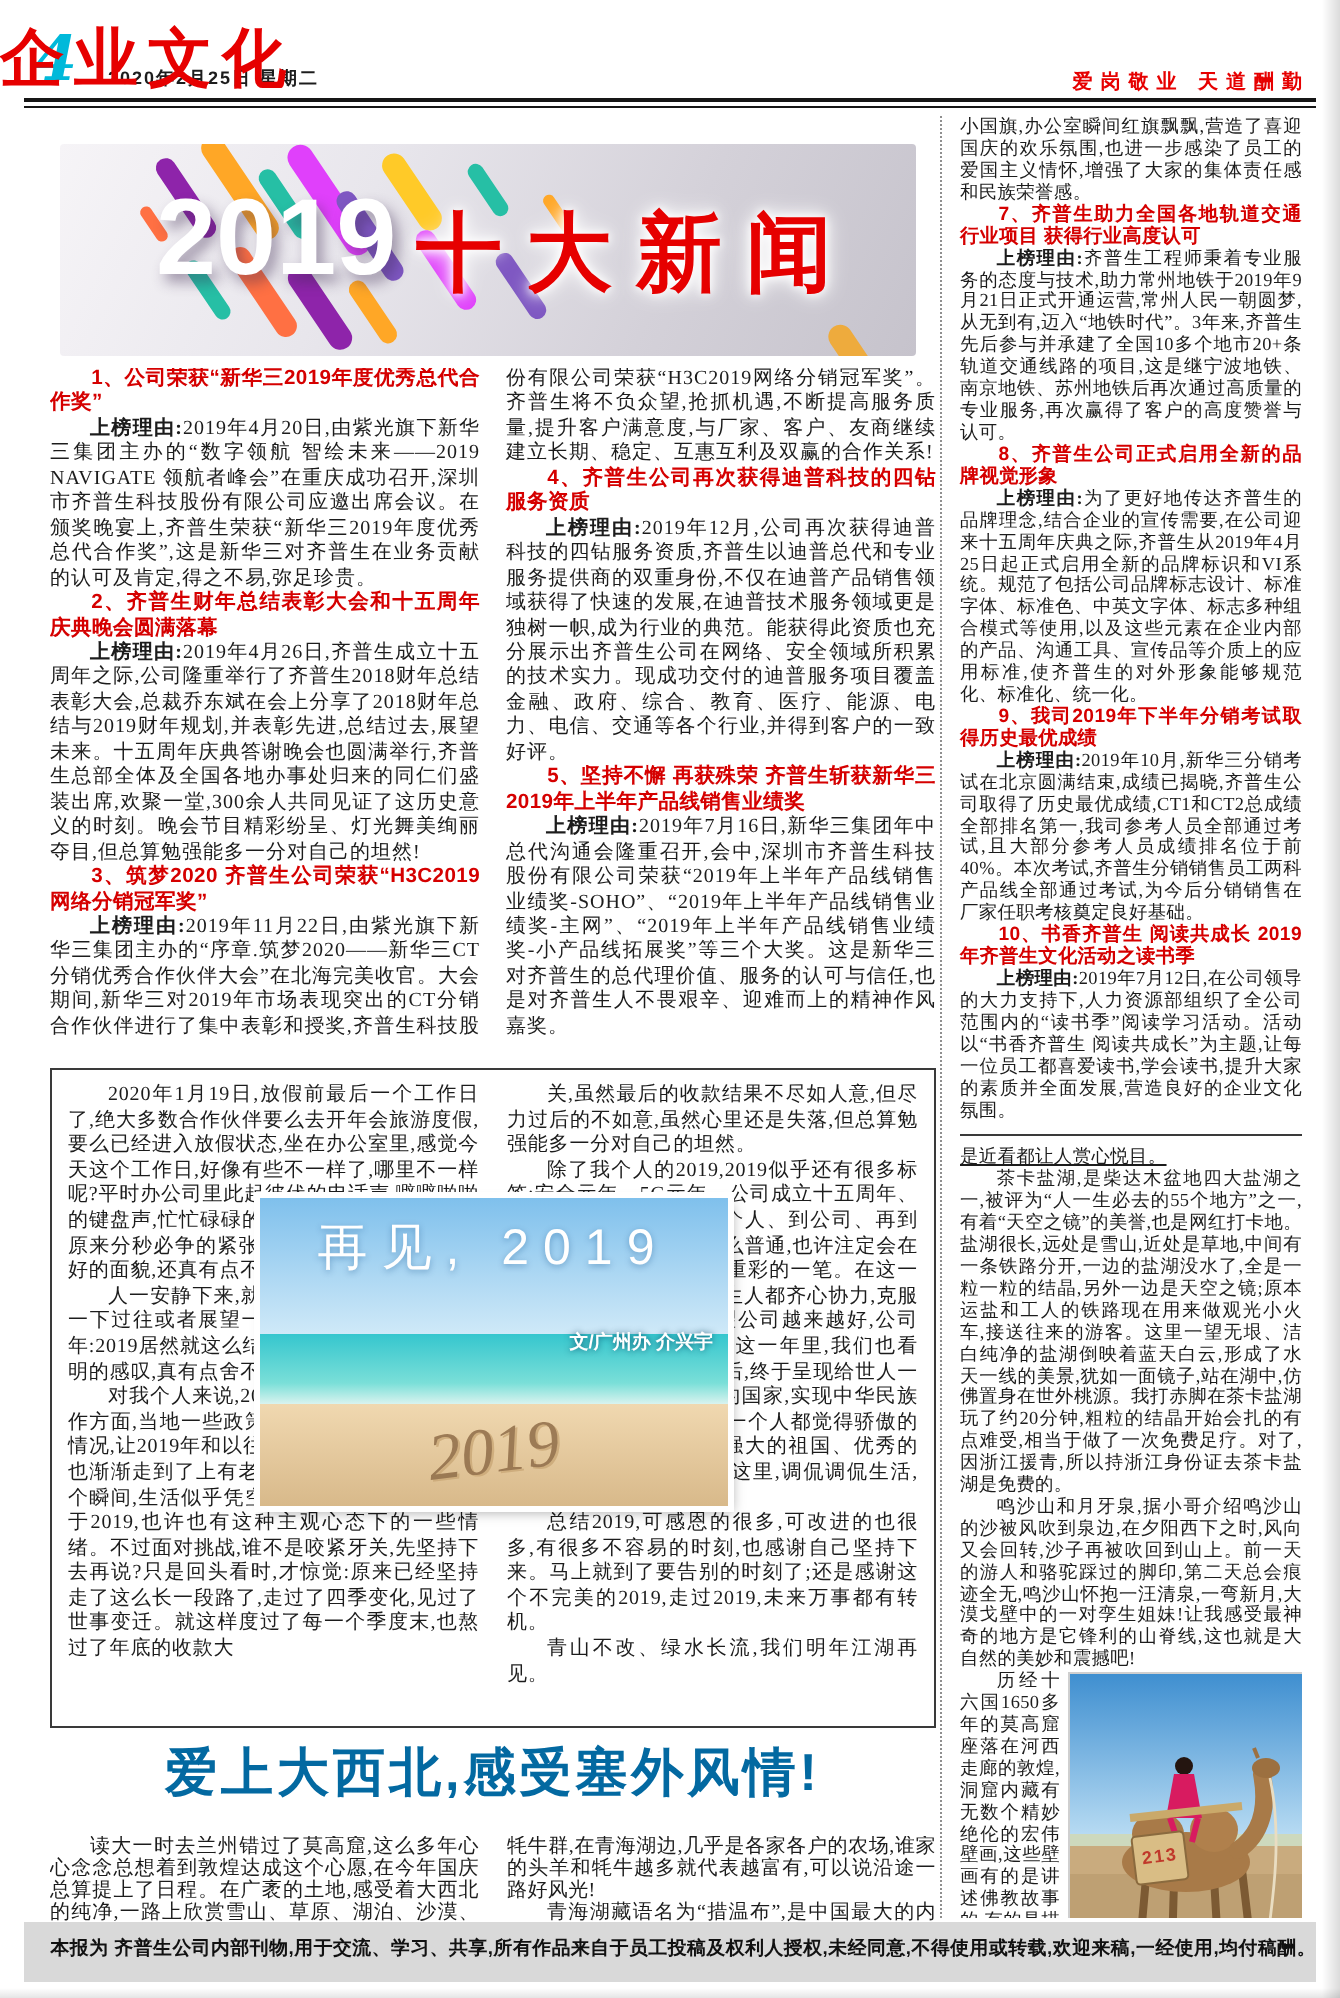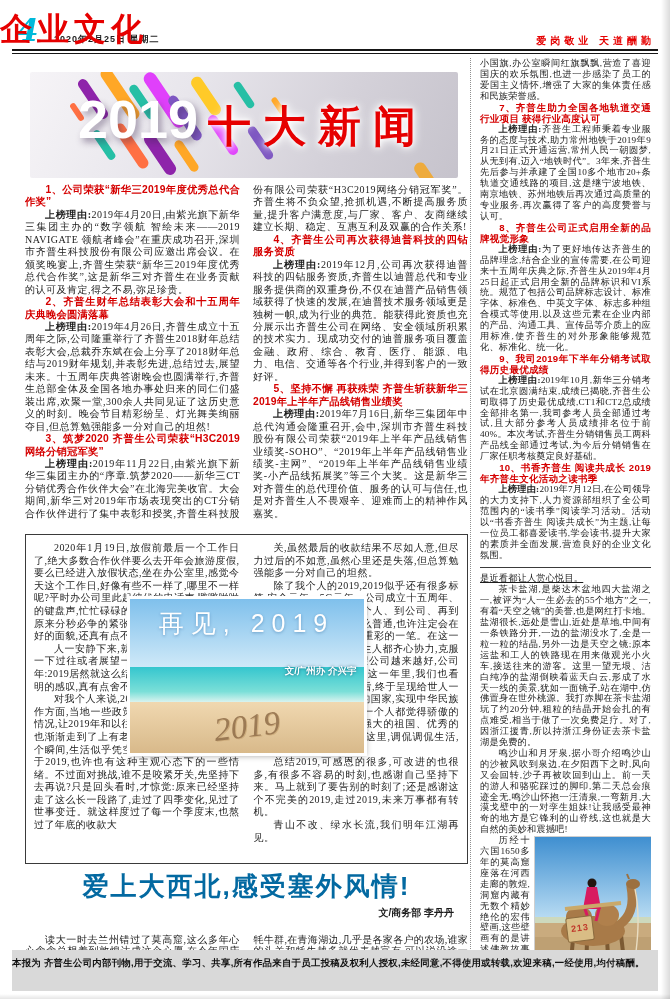--- a/index.html
+++ b/index.html
@@ -77,22 +77,22 @@
         font-size:10px;line-height:11px;letter-spacing:.2px;text-align:justify;}
 
   
   .c4-rule{height:1px;background:#3a3a3a;margin:7px 0 5px;}
   .camel{float:right;width:116px;height:140px;margin:2px 0 2px 5px;position:relative;overflow:hidden;
         box-shadow:0 0 0 1px #cfcfcf;}
   .camel-badge{position:absolute;left:36px;top:86px;transform:rotate(-7deg);color:#c0392b;
         font-weight:bold;font-size:9px;font-family:"Liberation Sans",sans-serif;letter-spacing:1px;}
 
   
-  .footer{position:absolute;left:12px;right:12px;bottom:8px;height:41px;background:#d9d9d9;
-        text-align:left;font-weight:bold;font-size:9.4px;line-height:25px;
+  .footer{position:absolute;left:12px;right:12px;bottom:8px;height:30px;background:#d9d9d9;
+        text-align:right;font-weight:bold;font-size:9.4px;line-height:25px;
         font-family:"Liberation Sans",sans-serif;letter-spacing:.3px;color:#111;}
 </style>
 </head>
 <body>
 
 <div class="page">
 
   <div class="hdr-num">4</div>
   <div class="hdr-date">2020年2月25日  星期二</div>
   <div class="hdr-title">企业文化</div>
@@ -162,21 +162,20 @@
         <div class="b-sea"></div>
         <div class="b-sand"></div>
         <div class="b-title">再见, 2019</div>
         <div class="b-cap">文/广州办  介兴宇</div>
         <div class="b-sand-text">2019</div>
       </div>
     </div>
 
     <div class="tv">
       <div class="tv-title">爱上大西北,感受塞外风情!</div>
-      <div class="tv-byline">文/商务部  李丹丹</div>
       <div class="tv-cols">
         <p class="nb">读大一时去兰州错过了莫高窟,这么多年心心念念总想着到敦煌达成这个心愿,在今年国庆总算提上了日程。在广袤的土地,感受着大西北的纯净,一路上欣赏雪山、草原、湖泊、沙漠、戈壁、雅丹地貌、丹霞彩丘。随处可见的羊群和牦牛群,在青海湖边,几乎是各家各户的农场,谁家的头羊和牦牛越多就代表越富有,可以说沿途一路好风光!</p>
         <p class="nb">青海湖藏语名为“措温布”,是中国最大的内陆湖、咸水湖。由祁连山脉的大通山、日月山与青海南山之间的断层陷落形成。湛蓝的天空和纯净的湖面构成了一幅海天一色的画面,在这里盈耳是叽喳的鸟啼,呼吸着新鲜空气,独享一片宁静,不管是远观还</p>
       </div>
     </div>
   </div>
 
   <div class="right-col">
     <p class="nb" style="text-indent:0;margin:0;">小国旗,办公室瞬间红旗飘飘,营造了喜迎国庆的欢乐氛围,也进一步感染了员工的爱国主义情怀,增强了大家的集体责任感和民族荣誉感。</p>
     <div>

